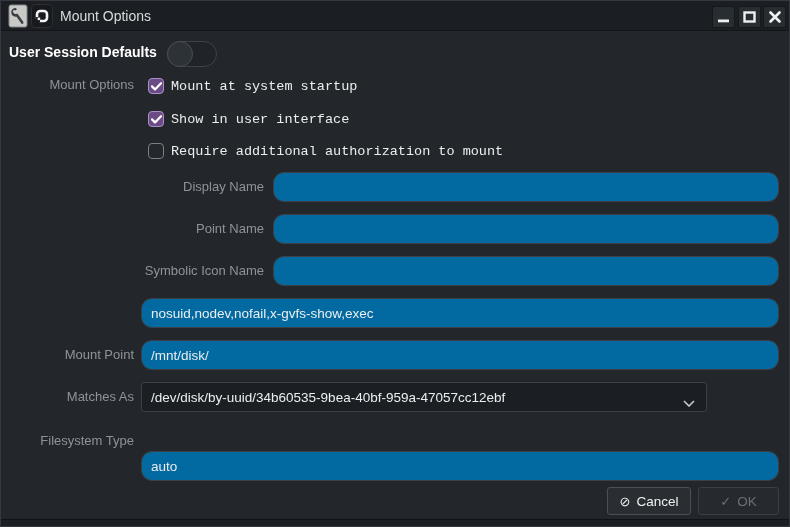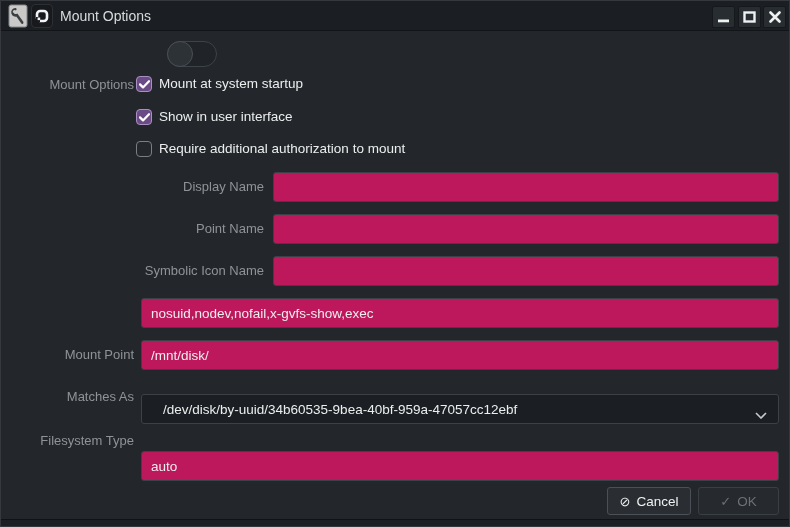--- a/index.html
+++ b/index.html
@@ -42,45 +42,45 @@
     position:absolute; left:-1px; top:-1px; width:26px; height:26px;
     border-radius:50%; background:#2d3237; border:1px solid #4a4f55;
   }
 
   
   .form-label {
     position:absolute; left:8px; width:125px; text-align:right;
     color:#8f9397; font-size:13px; line-height:30px; white-space:nowrap;
   }
   .form-label.wide { width:255px; }
-  .cb-row { position:absolute; left:135px; height:18px; display:flex; align-items:flex-start; }
+  .cb-row { position:absolute; left:147px; height:18px; display:flex; align-items:flex-end;font-family:Liberation Mono, monospace; }
   .checkbox {
     width:16px; height:16px; border-radius:4px; flex:0 0 16px;
     border:1px solid #7b7f84; background:#24282c;
     display:flex; align-items:center; justify-content:center;
   }
   .checkbox.checked { background:#6a4b85; border-color:#a98fc4; }
   .checkbox svg { visibility:hidden; }
   .checkbox.checked svg { visibility:visible; }
   .cb-label { margin-left:7px; font-size:13.5px; color:#eceeee; white-space:nowrap; }
 
   .field {
     position:absolute; height:30px;
-    background:#be185d; border:1px solid #3c4147; border-radius:3px;
+    background:#0369a1; border:1px solid #3c4147; border-radius:11px;
     color:#eceeee; font-size:13.5px; font-family:"Liberation Sans", sans-serif;
     padding:0 9px; outline:none;
   }
   .field.x-indent { left:272px; width:506px; }
   .field.x-full   { left:140px; width:638px; }
 
   .combo {
-    position:absolute; left:140px; width:638px; height:30px;
+    position:absolute; left:140px; width:566px; height:30px;
     background:#1b1f23; border:1px solid #3c4147; border-radius:3px;
-    display:flex; align-items:center; padding:0 30px 0 21px;
-    font-size:13.5px; color:#eceeee;margin-top:12px;
+    display:flex; align-items:center; padding:0 30px 0 9px;
+    font-size:13.5px; color:#eceeee;
   }
   .combo .chevron { position:absolute; right:11px; top:12px; }
 
   .hint { position:absolute; left:143px; top:423px; font-size:12px; font-style:italic; color:#ced1d3; }
 
   
   .btn {
     position:absolute; top:486px; height:28px; border-radius:3px;
     display:flex; align-items:center; justify-content:center; gap:6px;
     font-size:13.5px;
@@ -127,20 +127,21 @@
         <rect x="1.5" y="1.5" width="10" height="9" fill="none" stroke="#eef0f1" stroke-width="2.4"></rect>
       </svg>
     </span>
     <span class="win-btn" id="btn-close">
       <svg width="12" height="12" viewBox="0 0 12 12">
         <path d="M1.5 1.5 L10.5 10.5 M10.5 1.5 L1.5 10.5" stroke="#eef0f1" stroke-width="2.6" stroke-linecap="round"></path>
       </svg>
     </span>
   </div>
 
+  <span class="session-label">User Session Defaults</span>
   <span class="toggle">
     <span class="knob"></span>
   </span>
 
   <span class="form-label" style="top:75px; line-height:18px;">Mount Options</span>
 
   <div class="cb-row" style="top:75px">
     <span class="checkbox checked">
       <svg width="11" height="9" viewBox="0 0 11 9">
           <path d="M1 4.4 L4 7.4 L10 1.2" fill="none" stroke="#ffffff" stroke-width="2.2" stroke-linecap="round" stroke-linejoin="round"></path>

